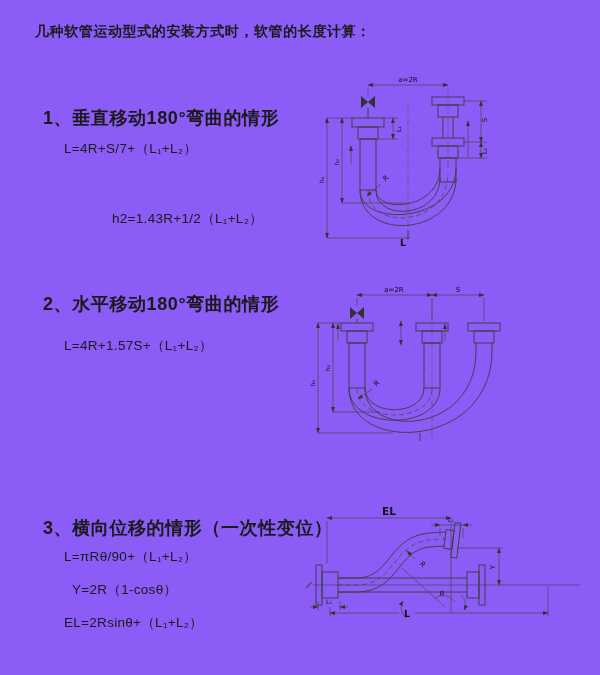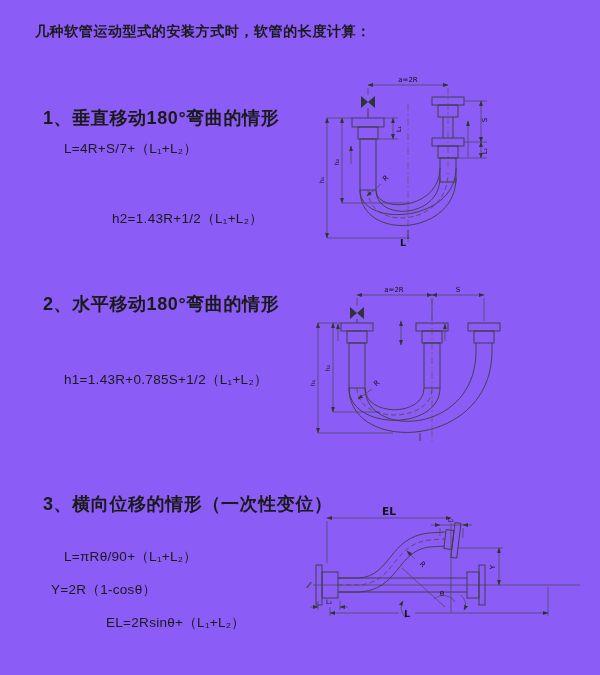--- a/index.html
+++ b/index.html
@@ -26,26 +26,26 @@
 
 <div class="page">
 
   <div class="t doc-title" style="left:35px;top:23px;">几种软管运动型式的安装方式时，软管的长度计算：</div>
 
   <div class="t heading" style="left:43px;top:106px;">1、垂直移动180°弯曲的情形</div>
   <div class="t formula" style="left:64px;top:140px;">L=4R+S/7+（L₁+L₂）</div>
   <div class="t formula" style="left:80px;top:210px;margin-left:32px;">h2=1.43R+1/2（L₁+L₂）</div>
 
   <div class="t heading" style="left:43px;top:292px;">2、水平移动180°弯曲的情形</div>
-  <div class="t formula" style="left:64px;top:371px;">h1=1.43R+0.785S+1/2（L₁+L₂）</div>
-
-  <div class="t heading" style="left:43px;top:492px;">3、横向位移的情形（一次性变位）</div>
+  <div class="t formula" style="left:64px;top:337px;">L=4R+1.57S+（L₁+L₂）</div>
+
+  <div class="t heading" style="left:43px;top:516px;">3、横向位移的情形（一次性变位）</div>
   <div class="t formula" style="left:64px;top:548px;text-align:center;">L=πRθ/90+（L₁+L₂）</div>
-  <div class="t formula" style="left:51px;top:581px;">Y=2R（1-cosθ）</div>
-  <div class="t formula" style="left:64px;top:614px;margin-left:42px;">EL=2Rsinθ+（L₁+L₂）</div>
+  <div class="t formula" style="left:72px;top:581px;">Y=2R（1-cosθ）</div>
+  <div class="t formula" style="left:64px;top:614px;">EL=2Rsinθ+（L₁+L₂）</div>
 
   <svg style="left:315px;top:72px;" width="280" height="186" viewBox="0 0 280 186">
     <defs>
       <marker id="d1a" viewBox="0 0 10 10" refX="9" refY="5" markerWidth="8" markerHeight="8" orient="auto-start-reverse">
         <path d="M0,1.5 L10,5 L0,8.5 z" fill="#333"></path>
       </marker>
       <pattern id="d1h" width="4.5" height="4.5" patternUnits="userSpaceOnUse">
         <path d="M0,0 L4.5,4.5 M4.5,0 L0,4.5" stroke="#6a6a6a" stroke-width="0.55"></path>
       </pattern>
     </defs>

